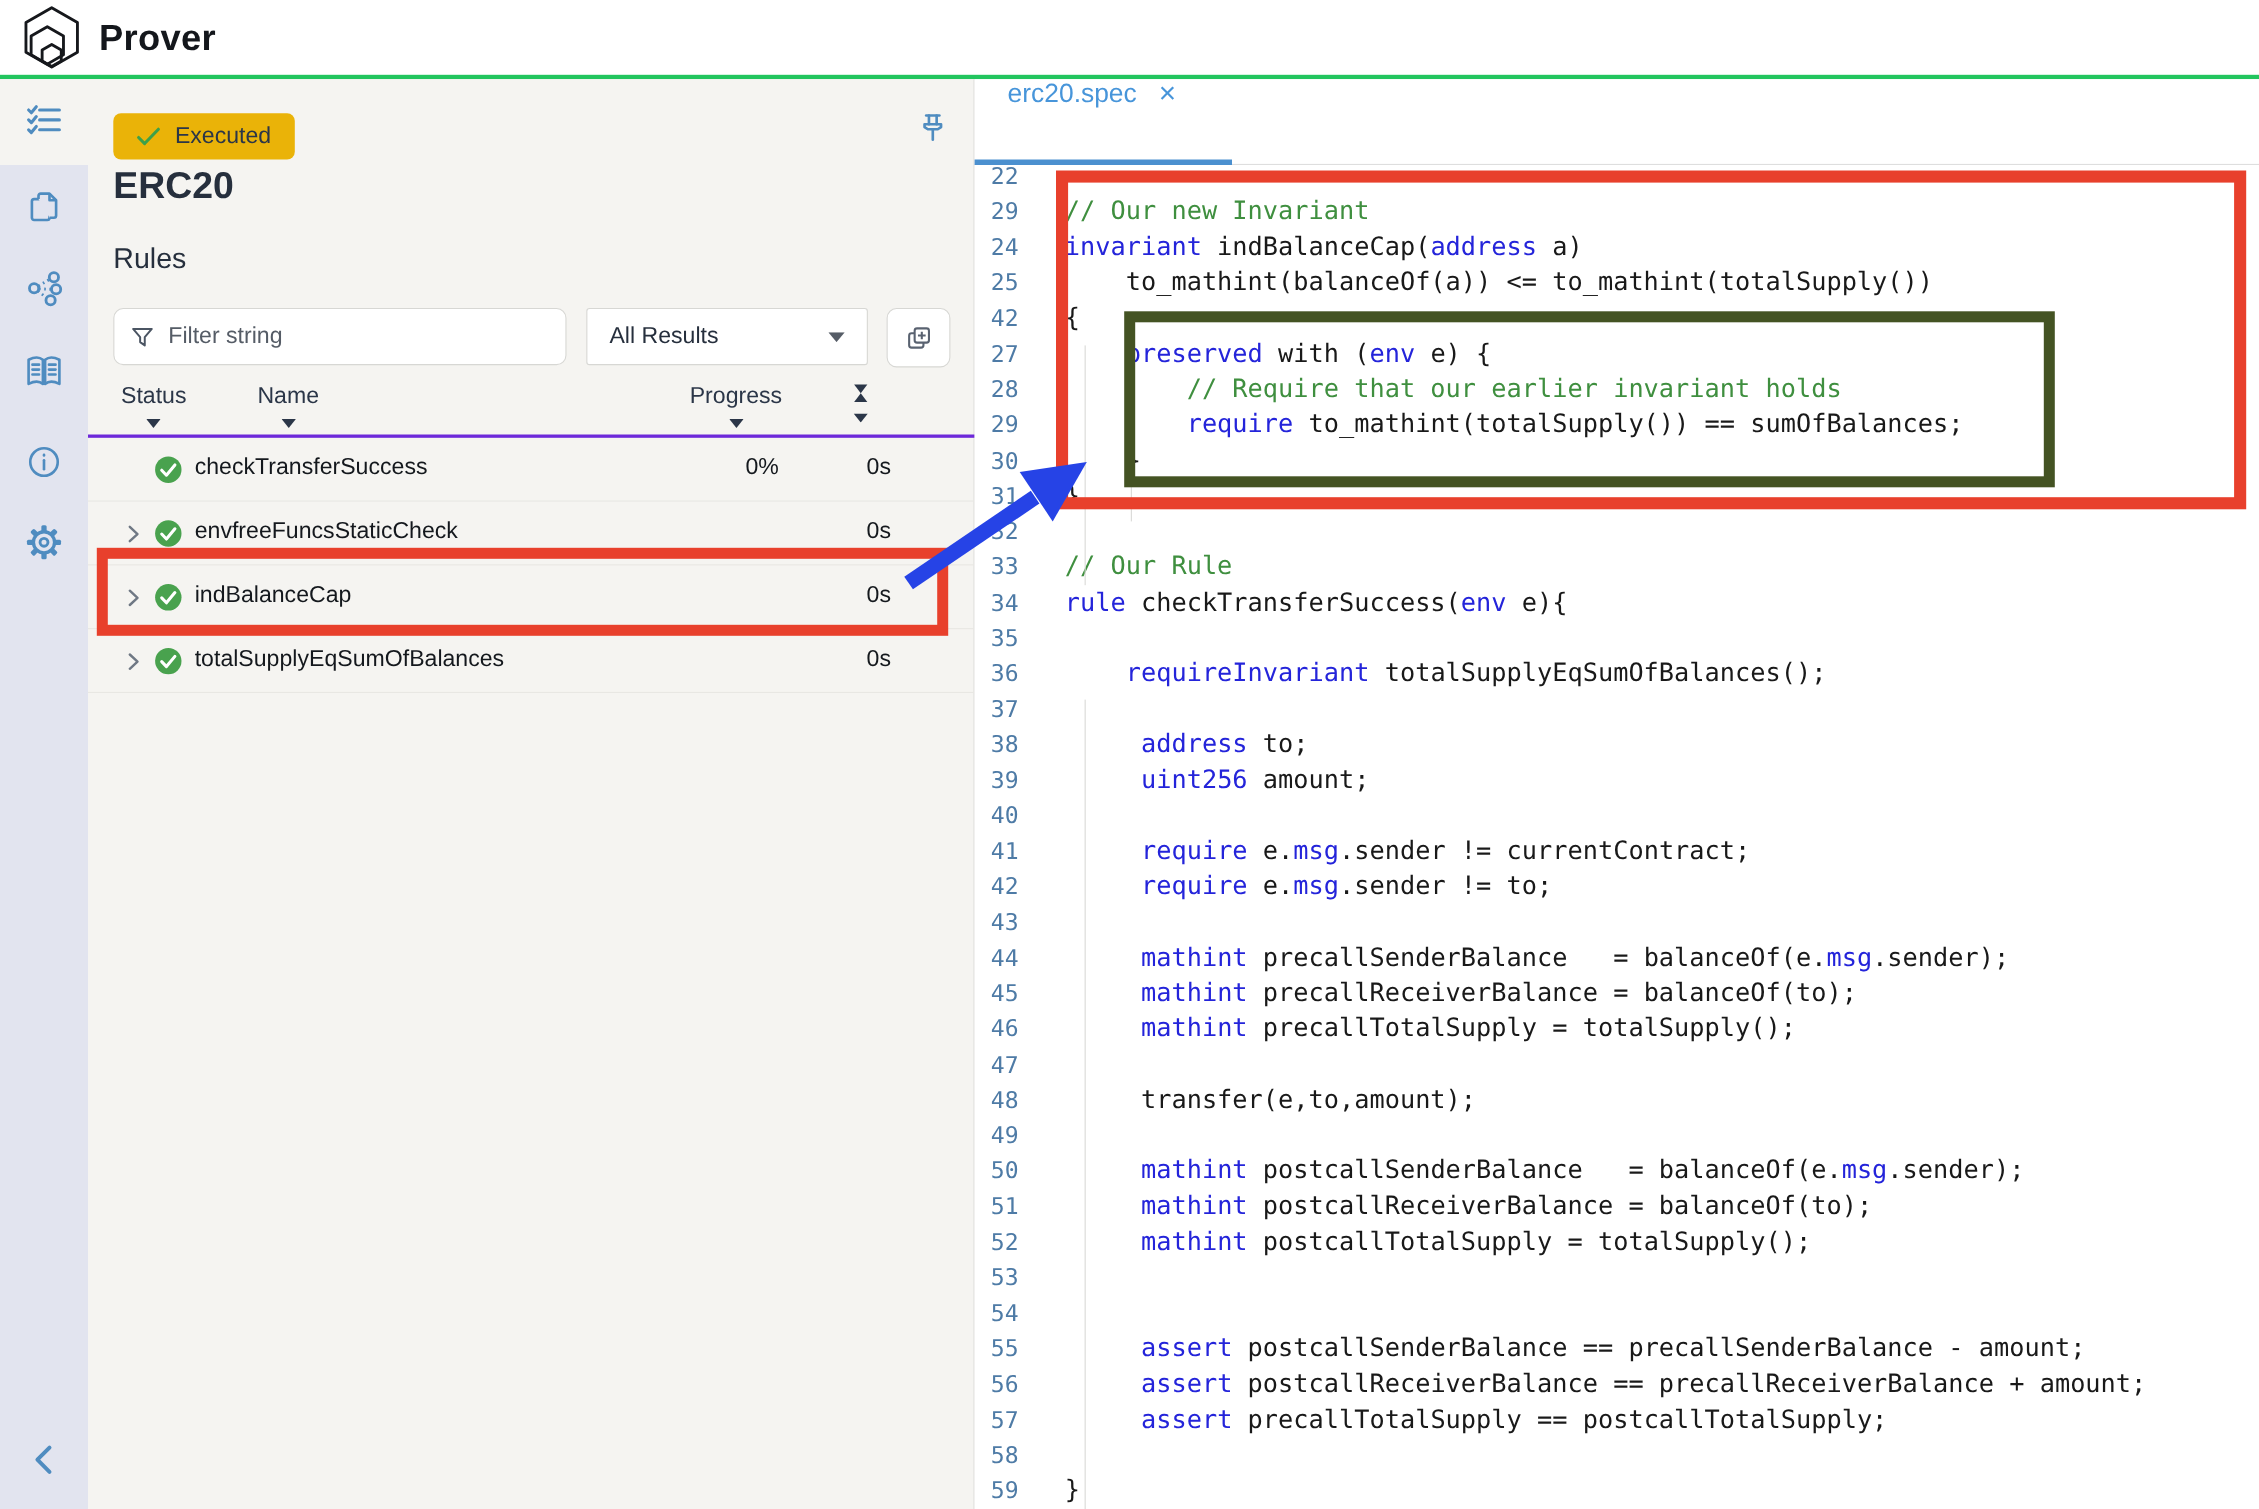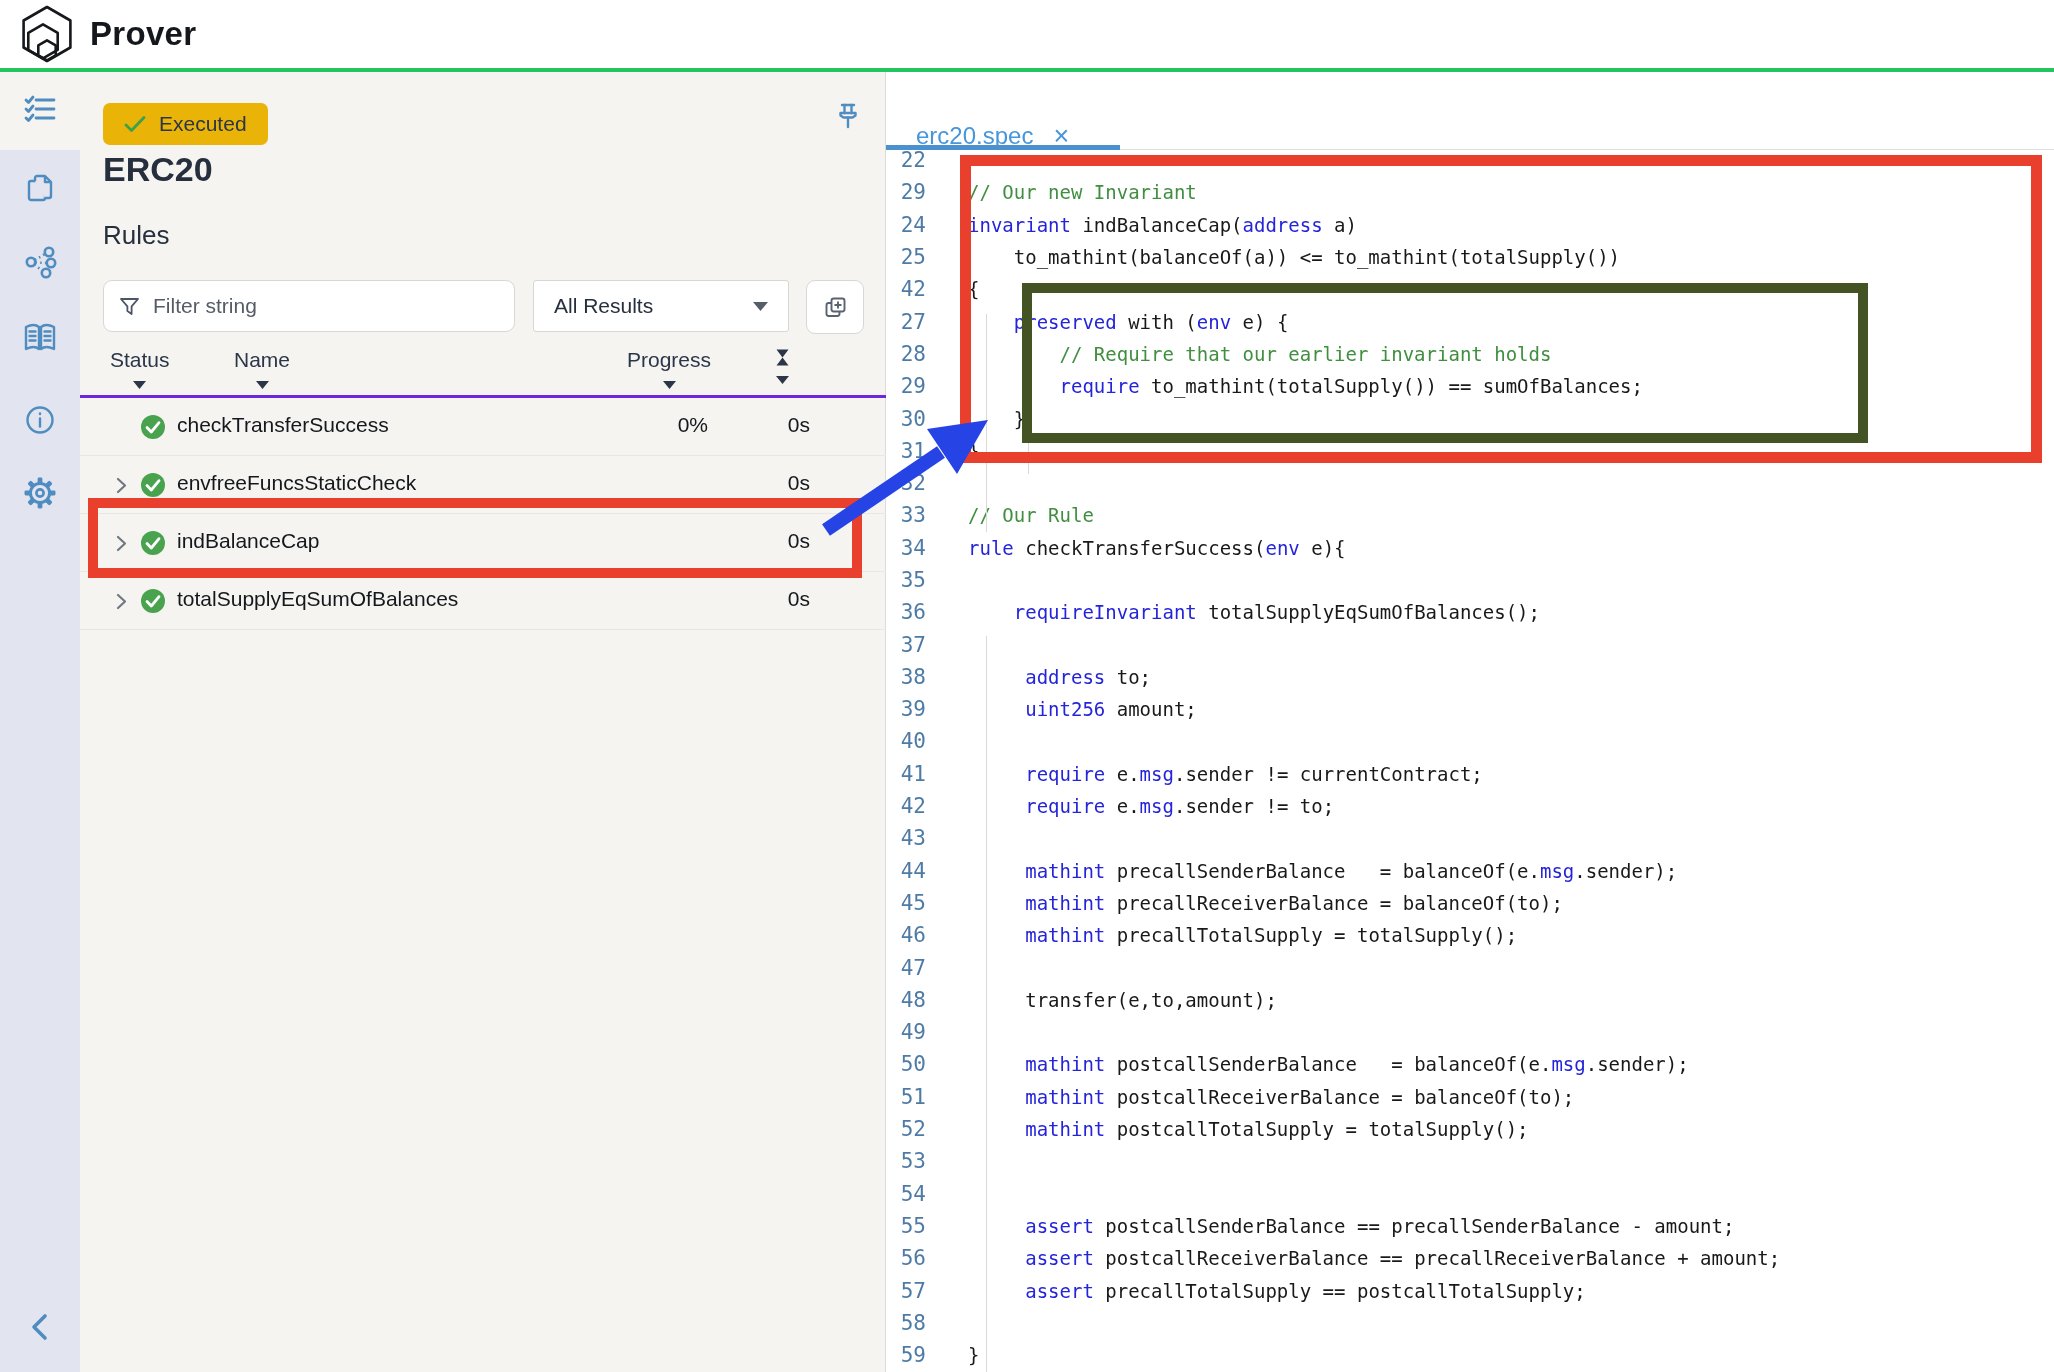--- a/index.html
+++ b/index.html
@@ -44,30 +44,30 @@
   .row{position:relative;height:57px;border-bottom:1px solid #e8e7e3;}
   .row .chev{position:absolute;left:36px;top:21px;}
   .row .sticon{position:absolute;left:60px;top:16px;}
   .row .rname{position:absolute;left:97px;top:15px;font-size:21px;color:#14181d;}
   .row .rprog{position:absolute;right:178px;top:15px;font-size:21px;color:#14181d;}
   .row .rtime{position:absolute;right:76px;top:15px;font-size:21px;color:#14181d;}
 
   
   .editor{position:absolute;left:886px;top:72px;width:1168px;height:1300px;background:#fff;}
   .tabbar{position:absolute;left:0;top:0;width:1168px;height:78px;border-bottom:1px solid #dedede;box-sizing:border-box;}
-  .tab{position:absolute;left:0;top:0;height:78px;display:flex;align-items:flex-end;gap:20px;
+  .tab{position:absolute;left:0;top:0;height:78px;display:flex;align-items:flex-start;gap:20px;
        padding:0 26px 0 30px;font-size:24px;color:#4795da;cursor:pointer;}
   .tab-close{font-size:27px;line-height:1;color:#4795da;cursor:pointer;}
   .tab-underline{position:absolute;left:0;top:73px;width:234px;height:5px;background:#4b90cf;}
 
   .code{position:absolute;left:0;top:72px;width:1168px;}
   .cl{display:flex;align-items:center;height:32.3px;}
   .cl .ln{width:40px;flex:none;text-align:right;font-family:"DejaVu Sans Mono",monospace;
           font-size:21px;color:#4e7ba6;}
-  .cl .ct{margin-left:42px;font-family:"DejaVu Sans Mono",monospace;font-size:19px;
+  .cl .ct{margin-left:42px;font-family:"DejaVu Sans Mono",monospace;font-size:23px;
           color:#191919;white-space:pre;text-align:right;}
   .ct .k{color:#2424da;}
   .ct .c{color:#3f8f3f;}
   .guide{position:absolute;width:1px;background:#d9d9d6;}
 
   
   .overlay{position:absolute;pointer-events:none;box-sizing:border-box;}
   #redCodeBox{left:960px;top:155px;width:1082px;height:308px;border:11px solid #e8402c;}
   #greenBox{left:1022px;top:283px;width:846px;height:160px;border:10px solid #445323;}
   #redRowBox{left:88px;top:498px;width:774px;height:80px;border:10px solid #e8402c;}

